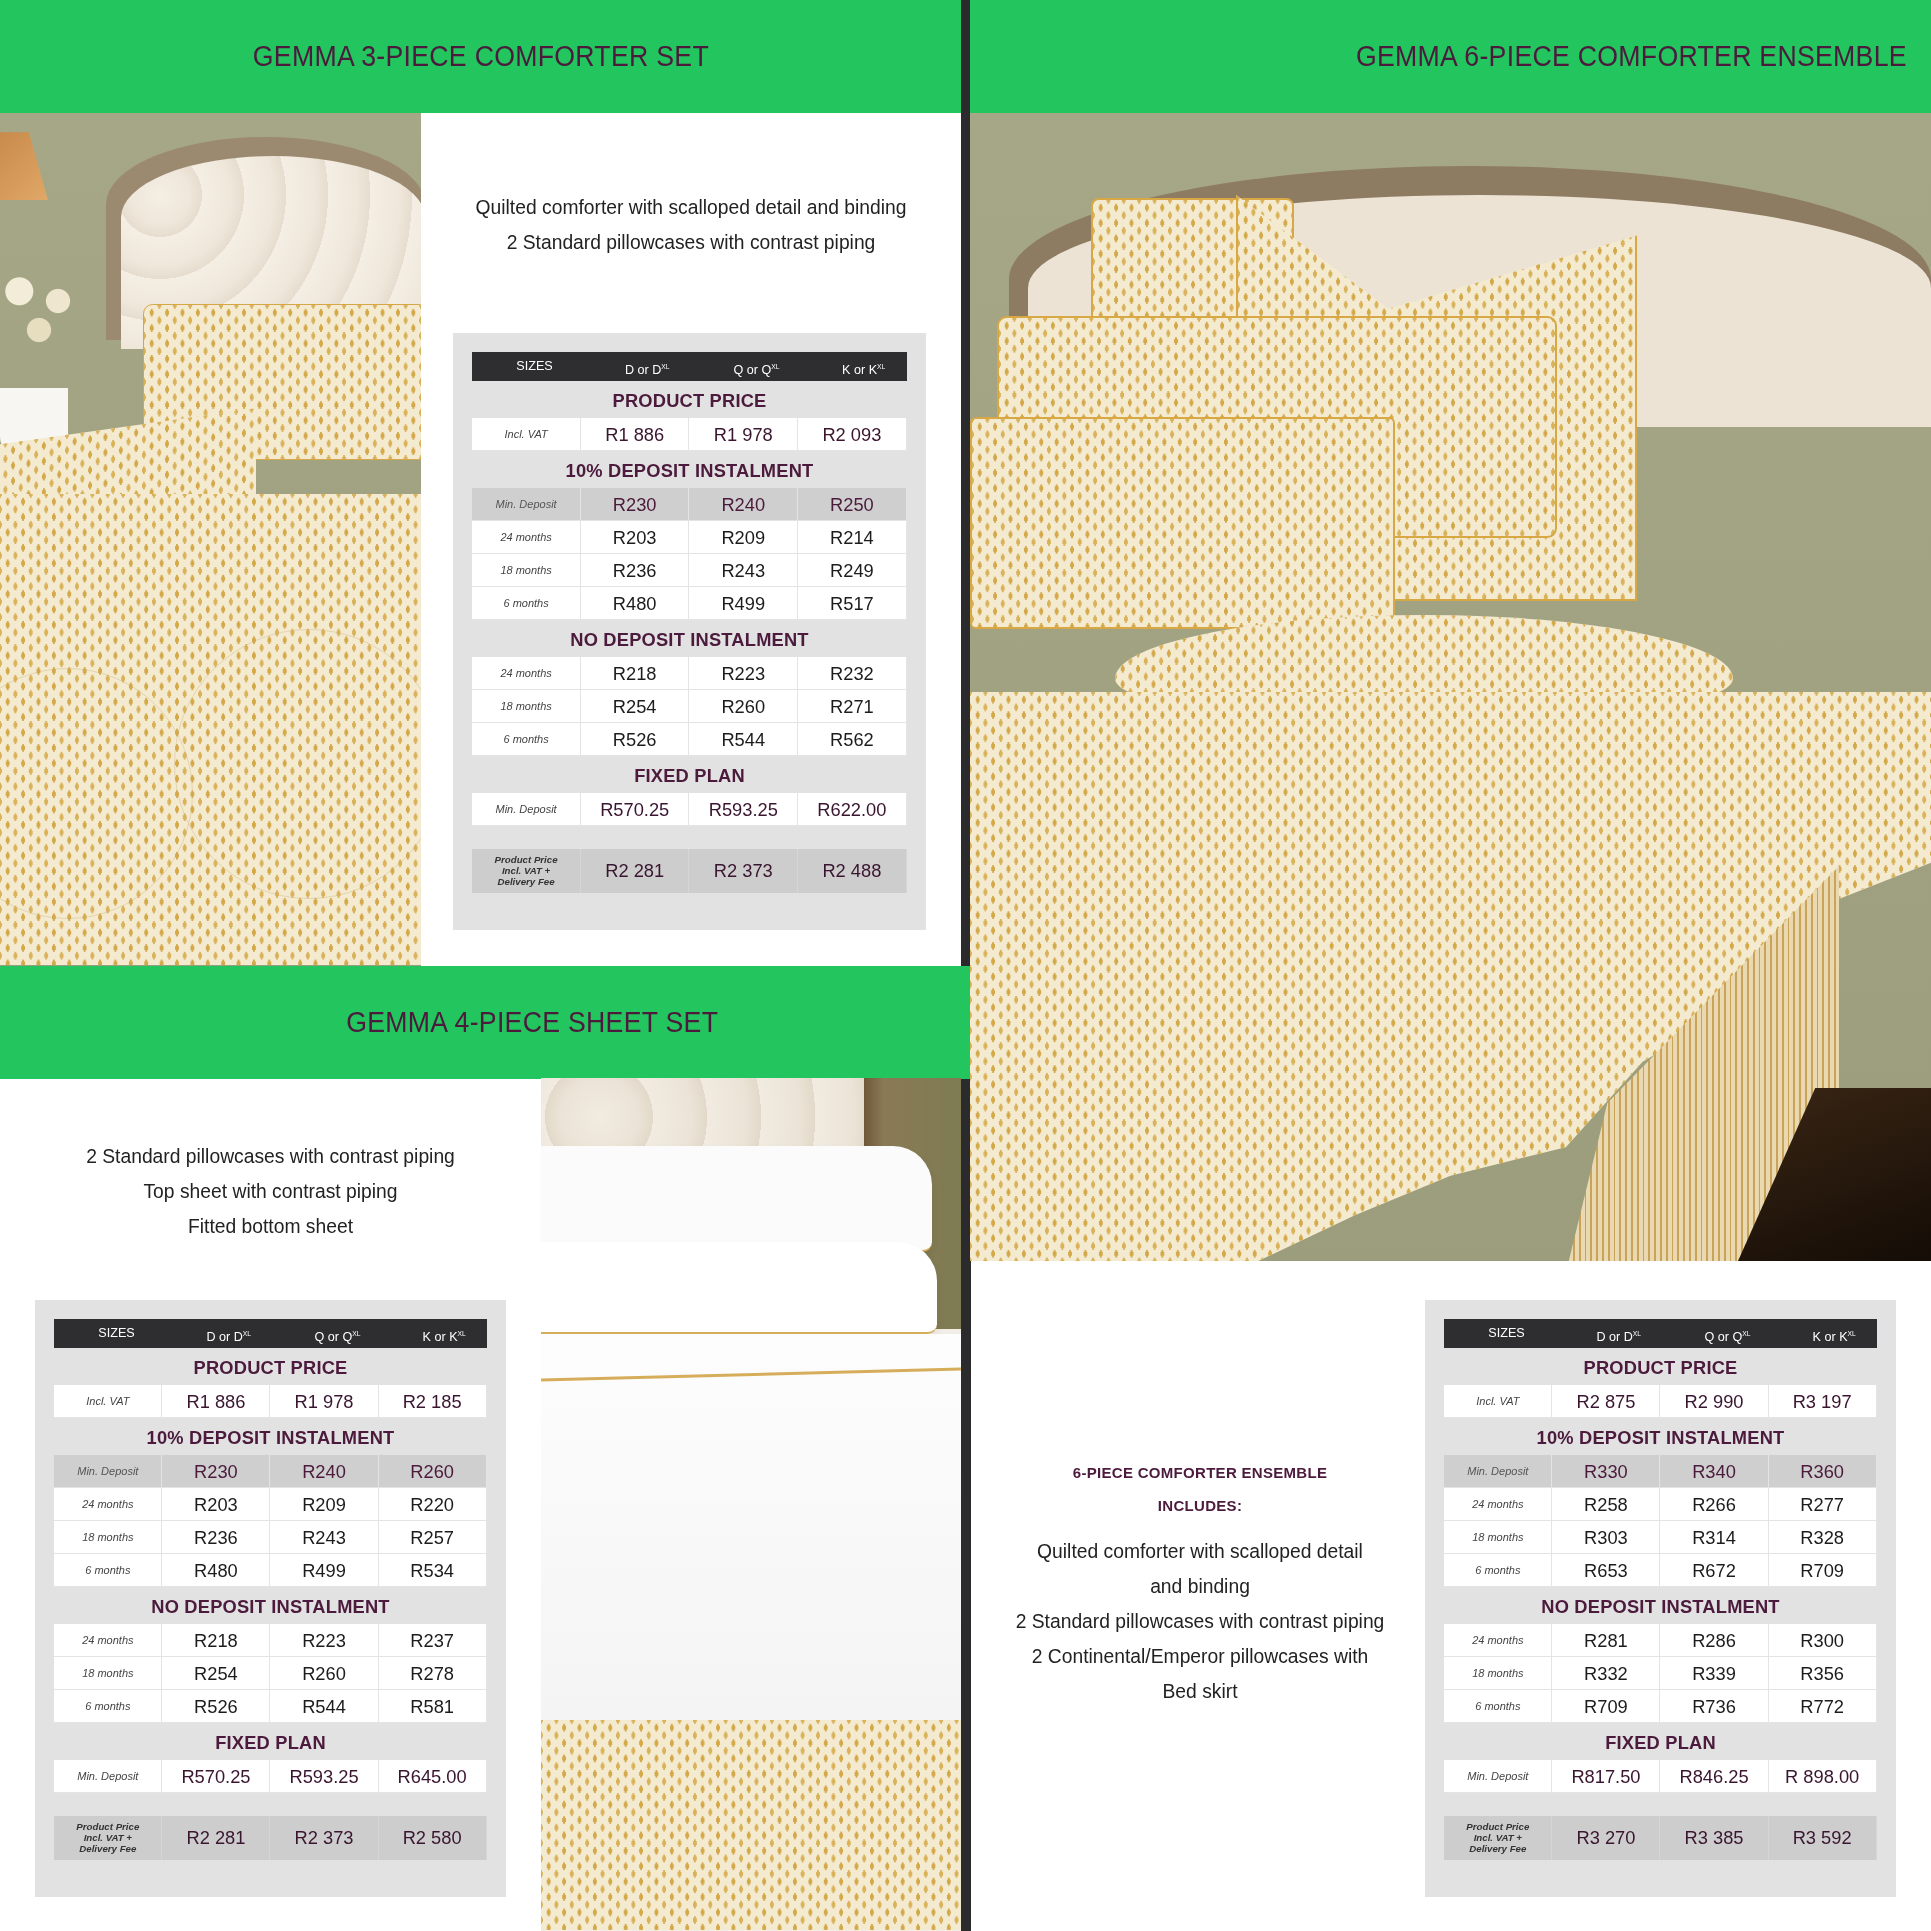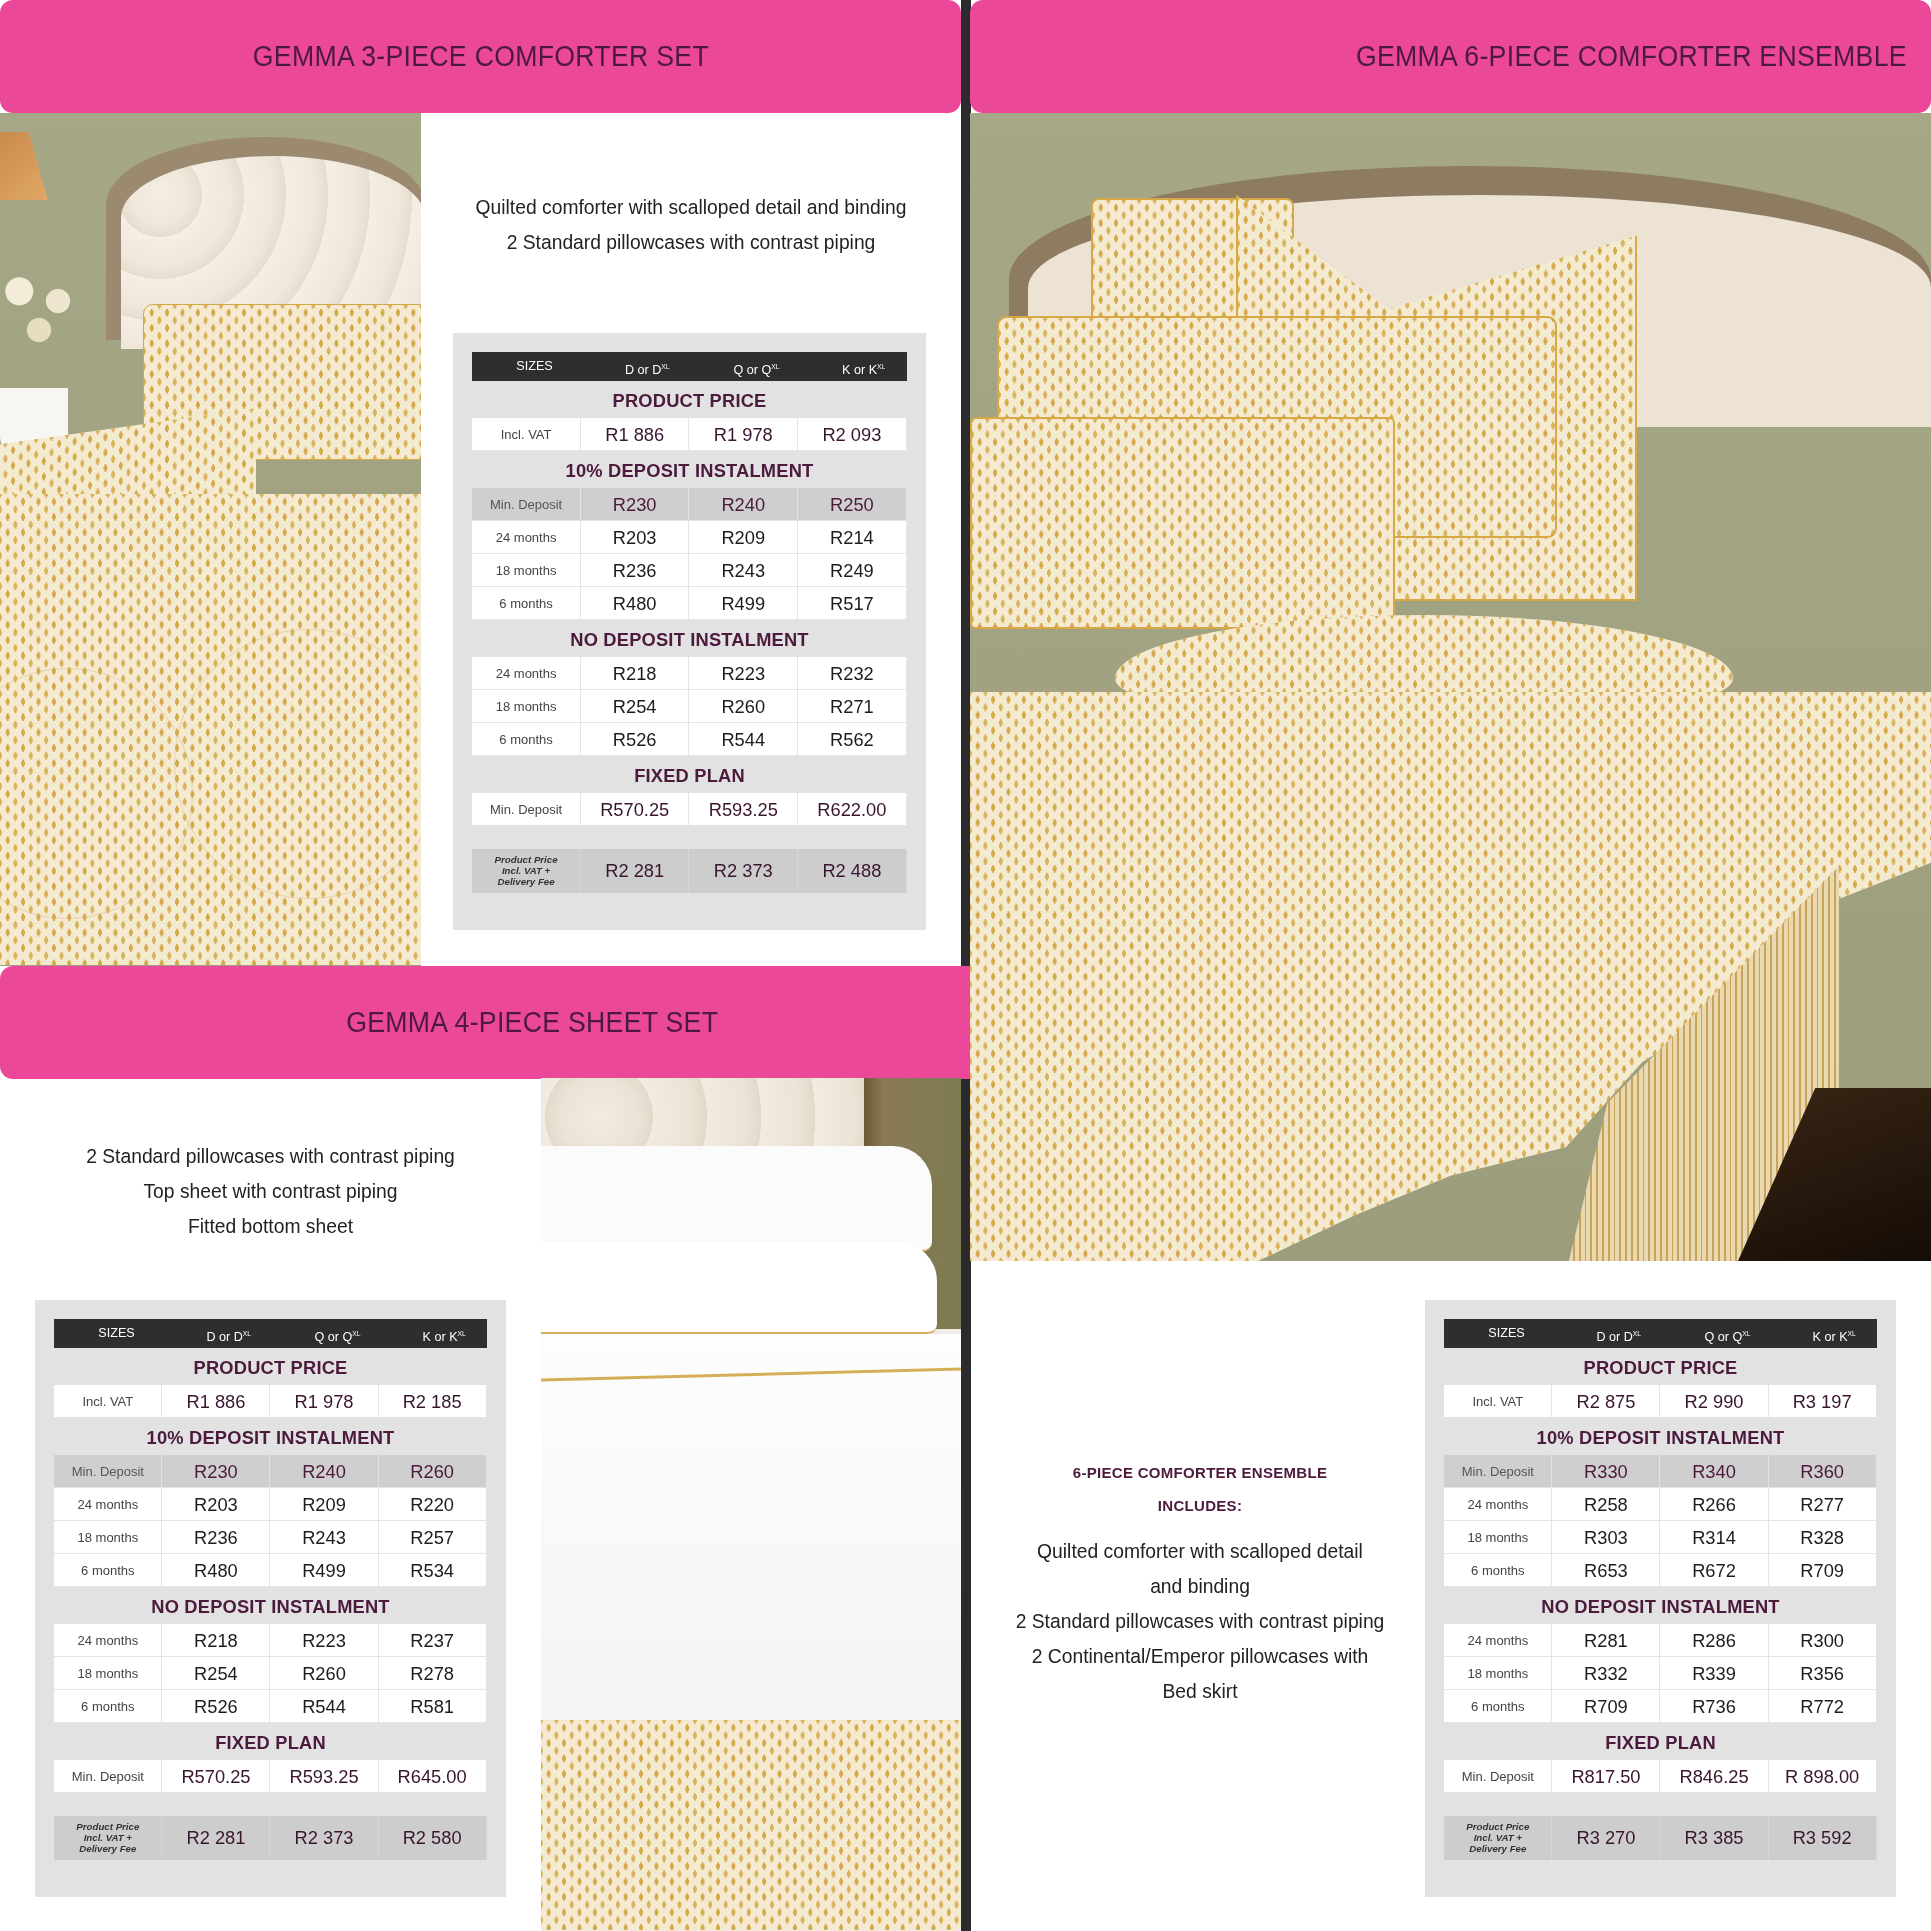--- a/index.html
+++ b/index.html
@@ -3,22 +3,22 @@
 <meta charset="utf-8">
 <style>
   * { box-sizing: border-box; margin: 0; padding: 0; }
   html, body { width: 1931px; height: 1931px; background: #ffffff; overflow: hidden; }
   body { position: relative; font-family: "Liberation Sans", "DejaVu Sans", sans-serif; color: #1a1a1a; }
 
   .abs { position: absolute; }
 
   
   .title-bar {
-    position: absolute; background: #ec4899;
-    display: flex; align-items: center; justify-content: center; border-radius: 13px;
+    position: absolute; background: #22c55e;
+    display: flex; align-items: center; justify-content: center;
   }
   .title-bar h1 {
     font-family: "Liberation Sans", sans-serif;
     font-weight: normal; font-size: 29px; letter-spacing: 0.3px;
     color: #4b1a3c;
     transform: scaleX(0.92);
   }
 
   
   .divider { position: absolute; left: 961px; top: 0; width: 9.7px; height: 1931px; background: #2b2a2c; }
@@ -47,21 +47,21 @@
   .section-title {
     text-align: center; color: #4b1a3c; font-weight: bold; font-size: 18.3px;
     height: 37px; line-height: 39px; letter-spacing: 0.2px;
   }
   .cells { display: grid; grid-template-columns: 25% 25% 25% 25%; }
   .cells > div {
     background: #fff; height: 33px; line-height: 33px; text-align: center;
     border-right: 1.9px solid #e4e4e4; border-bottom: 1.9px solid #e4e4e4;
     font-size: 18.3px; color: #1c1c1c;
   }
-  .cells > div.lbl { font-size: 13px; color: #444; }
+  .cells > div.lbl { font-style: italic; font-size: 11px; color: #444; }
   .cells.grey > div { background: #cfcfcf; color: #4b1a3c; }
   .cells.grey > div.lbl { color: #555; }
   .cells.price > div:not(.lbl) { color: #3a1530; }
   .cells.fixed > div:not(.lbl) { color: #3a1530; font-size: 18.3px; }
   .total {
     display: grid; grid-template-columns: 25% 25% 25% 25%;
     margin-top: 23px; background: #cdcdcd;
   }
   .total > div { height: 44px; display: flex; align-items: center; justify-content: center; font-size: 18.3px; color: #3a1530; border-right: 1.9px solid #d6d6d6; }
   .total > div.lbl { font-size: 9.7px; font-style: italic; font-weight: bold; line-height: 10.6px; text-align: center; color: #333; flex-direction: column; }

